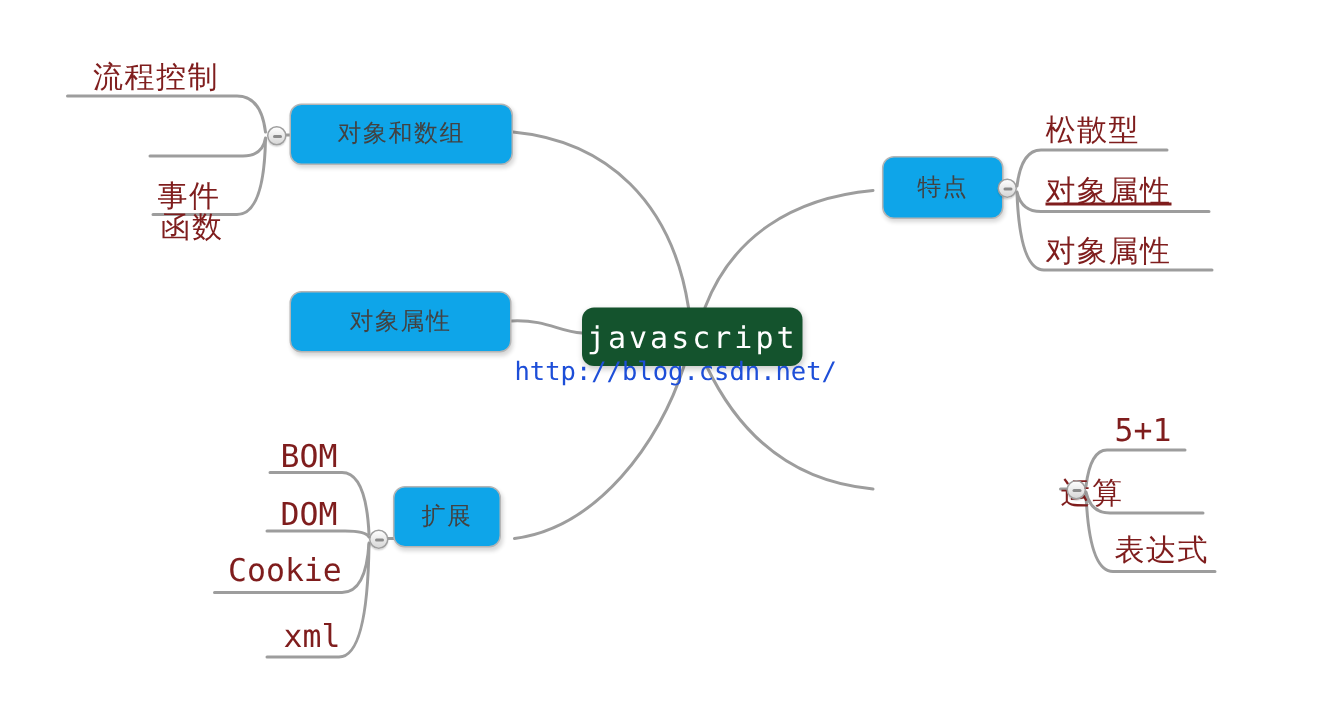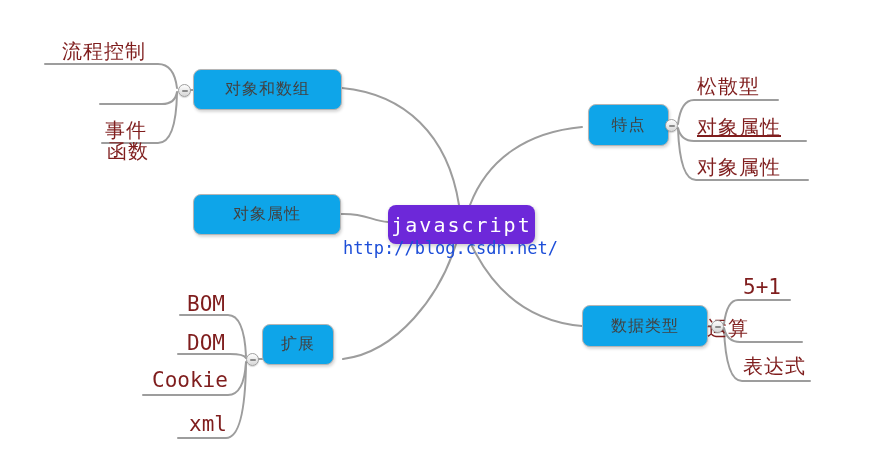--- a/index.html
+++ b/index.html
@@ -82,26 +82,25 @@
 
     <path d="M778,100 H694 Q681,100 678,124"></path>
     <path d="M806,141 H694 Q681,141 678,128"></path>
     <path d="M808,180 H696 Q680,180 678,129"></path>
 
     <path d="M790,300 H738 Q727,300 724,324"></path>
     <path d="M802,342 H740 Q727,342 724,328"></path>
     <path d="M810,381 H742 Q726,381 724,329"></path>
   </svg>
 
-  <div class="topic root" style="left: 388px; top: 205px; width: 147px; height: 39px; background-color: #6d28d9;">javascript</div>
+  <div class="topic root" style="left: 388px; top: 205px; width: 147px; height: 39px; background-color: #14532d;">javascript</div>
 
   <div class="topic" style="left:193px;top:69px;width:149px;height:41px;">对象和数组</div>
   <div class="topic" style="left:193px;top:194px;width:148px;height:41px;">对象属性</div>
   <div class="topic" style="left:588px;top:104px;width:81px;height:42px;">特点</div>
-  <div class="topic" style="left:582px;top:305px;width:126px;height:42px;">数据类型</div>
   <div class="topic" style="left:262px;top:324px;width:72px;height:41px;">扩展</div>
 
   <div class="collapse" style="left:178px;top:84px;">
     <span class="bar"></span>
   </div>
   <div class="collapse" style="left:665px;top:119px;">
     <span class="bar"></span>
   </div>
   <div class="collapse" style="left:711px;top:320px;">
     <span class="bar"></span>

